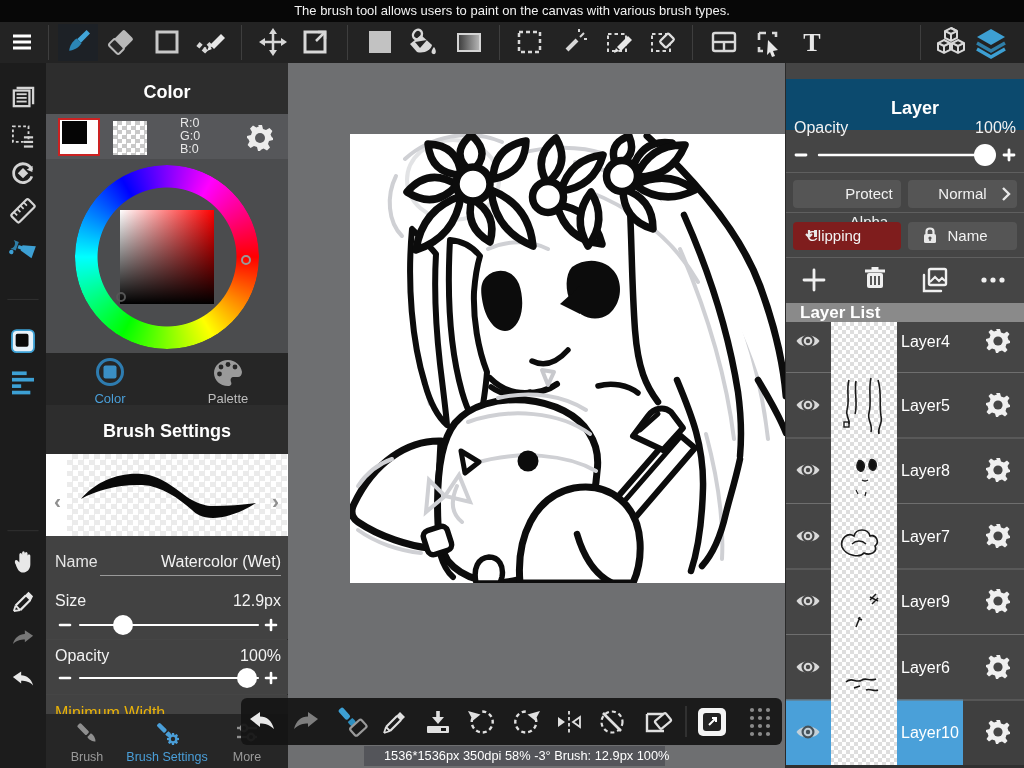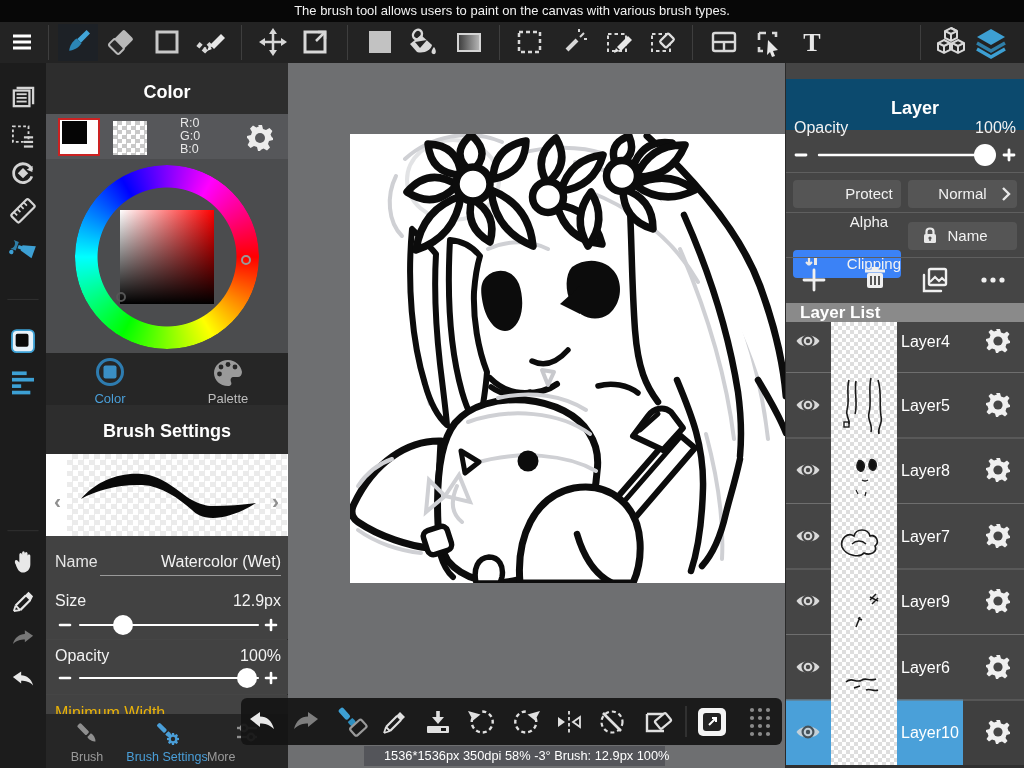--- a/index.html
+++ b/index.html
@@ -452,21 +452,21 @@
       </svg>
       <div class="abs" style="left:71px;top:36px;width:100px;text-align:center;color:#4a9fd9;font-size:12.5px;white-space:nowrap;">Brush Settings</div>
       <svg class="abs" style="left:188px;top:6px;" width="26" height="26" viewBox="0 0 26 26">
         <g stroke="#8f8f8f" stroke-width="2.4" fill="#262626">
           <line x1="3" y1="8" x2="23" y2="8"></line>
           <line x1="3" y1="17" x2="23" y2="17"></line>
           <circle cx="10" cy="8" r="3.2"></circle>
           <circle cx="17" cy="17" r="3.2"></circle>
         </g>
       </svg>
-      <div class="abs" style="left:161px;top:36px;width:80px;text-align:left;color:#9a9a9a;font-size:12.5px;">More</div>
+      <div class="abs" style="left:161px;top:36px;width:80px;text-align:center;color:#9a9a9a;font-size:12.5px;">More</div>
     </div>
   </div>
 
   <div class="abs" id="rightpanel" style="left:785px;top:63px;width:239px;height:705px;background:#454545;border-left:1px solid #2a2a2a;">
 
     <div class="abs" style="left:0;top:16px;width:258px;height:51px;background:#0c4a6e;">
       <div style="text-align:center;color:#ffffff;font-size:18px;font-weight:bold;line-height:58px;">Layer</div>
     </div>
 
     <div class="abs" style="left:8px;top:56px;color:#f2f2f2;font-size:16px;">Opacity</div>
@@ -483,21 +483,21 @@
     <div class="hdiv" style="left:0;top:109px;width:239px;background:#5f5f5f;"></div>
 
     <div class="abs" style="left:7px;top:117px;width:108px;height:28px;background:#555555;border-radius:4px;color:#f2f2f2;font-size:15px;text-align:center;line-height:28px;padding-left:44px;">Protect Alpha</div>
     <div class="abs" style="left:122px;top:117px;width:109px;height:28px;background:#555555;border-radius:4px;color:#f2f2f2;font-size:15px;text-align:center;line-height:28px;">Normal
       <svg class="abs" style="right:6px;top:7px;" width="10" height="14" viewBox="0 0 10 14">
           <path d="M 2,1 L 8,7 L 2,13" fill="none" stroke="#e8e8e8" stroke-width="2.4"></path>
         </svg>
     </div>
     <div class="hdiv" style="left:0;top:149px;width:239px;background:#5f5f5f;"></div>
 
-    <div class="abs" style="left:7px;top:159px;width:108px;height:28px;background:#3b82f6;border-radius:4px;color:#f2f2f2;font-size:15px;text-align:right;line-height:28px;margin-top:28px;">
+    <div class="abs" style="left:7px;top:159px;width:108px;height:28px;background:#7f1d1d;border-radius:4px;color:#f2f2f2;font-size:15px;text-align:left;line-height:28px;">
       <svg class="abs" style="left:12px;top:6px;" width="16" height="16" viewBox="0 0 16 16">
         <path d="M 4,2 L 4,9 M 4,9 L 1,6 M 4,9 L 7,6" stroke="#e8e8e8" stroke-width="2.2" fill="none"></path>
         <rect x="9" y="2" width="3" height="7" fill="#e8e8e8"></rect>
       </svg>
       <span style="margin-left:14px;">Clipping</span>
     </div>
     <div class="abs" style="left:122px;top:159px;width:109px;height:28px;background:#555555;border-radius:4px;color:#f2f2f2;font-size:15px;text-align:center;line-height:28px;">
       <svg class="abs" style="left:14px;top:5px;" width="16" height="17" viewBox="0 0 16 17">
         <rect x="2" y="7" width="12" height="9" rx="1.5" fill="#e8e8e8"></rect>
         <path d="M 4.5,7 L 4.5,4.5 C 4.5,0.5 11.5,0.5 11.5,4.5 L 11.5,7" fill="none" stroke="#e8e8e8" stroke-width="2.2"></path>

